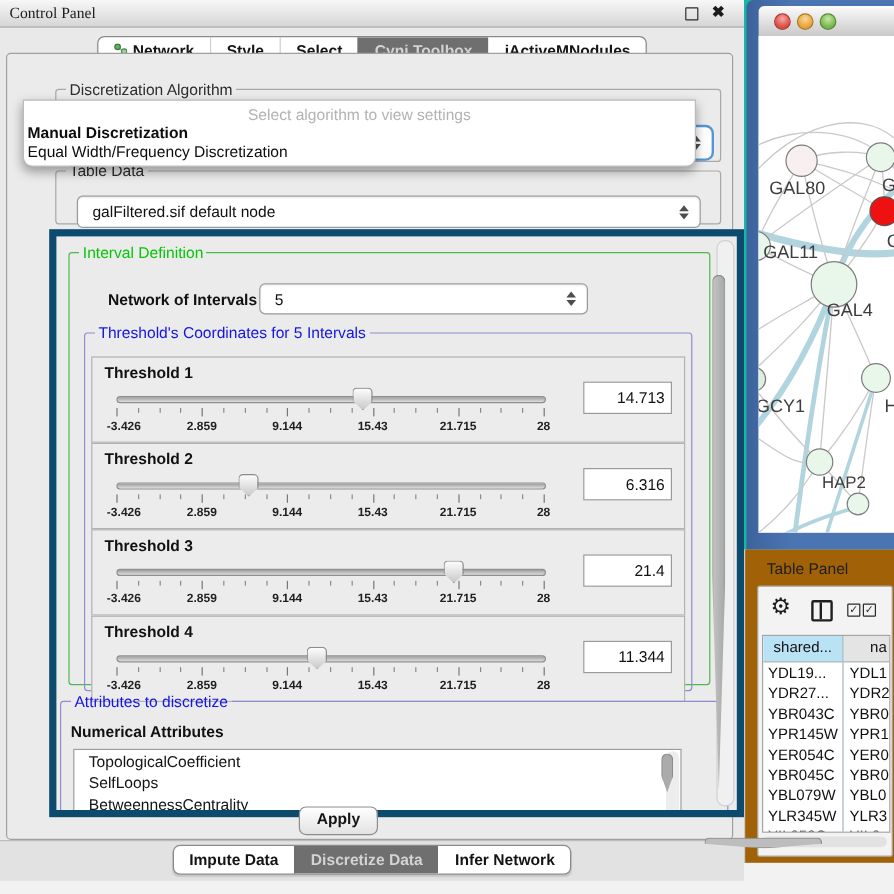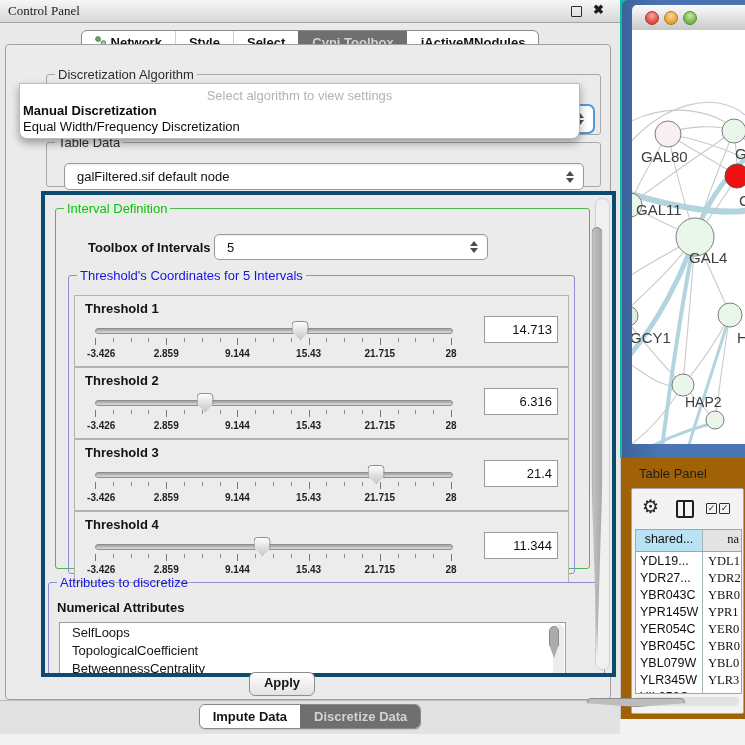--- a/index.html
+++ b/index.html
@@ -38,21 +38,21 @@
 
   .disc-group{left:40px;top:22px;width:553px;height:66px;}
   .behind-combo{position:absolute;left:57px;top:59px;width:528px;height:26px;background:#fff;border:2px solid #5596d8;border-radius:7px;}
   .popup{position:absolute;left:13px;top:38px;width:559px;height:54px;background:#fff;border:1px solid #bcbcbc;border-radius:0 0 8px 8px;box-shadow:0 4px 9px rgba(0,0,0,0.35);z-index:50;}
   .popup .prompt{text-align:center;color:#b3b3b3;font-size:13px;padding-top:4px;}
   .popup .opt{font-size:13px;color:#0d0d0d;line-height:16px;padding-left:3px;}
   .popup .opt.b{font-weight:bold;}
 
   .td-group{left:40px;top:90px;width:553px;height:50px;}
 
-  .scrollpane{position:absolute;left:35px;top:146px;width:567px;height:478px;border:4px solid #0c4a6e;background:#ebebeb;overflow:hidden;}
+  .scrollpane{position:absolute;left:35px;top:146px;width:567px;height:478px;border:6px solid #0c4a6e;background:#ebebeb;overflow:hidden;}
   .vscroll{position:absolute;right:2px;top:3px;width:13px;height:470px;background:#f0f0f0;border:1px solid #d0d0d0;border-radius:7px;}
   .vscroll .thumb{position:absolute;left:1px;top:28px;width:9px;height:428px;background:linear-gradient(90deg,#c2c2c2,#a9a9a9);border-radius:6px;}
 
   .interval-group{left:10px;top:6px;width:533px;height:366px;}
   .noi-label{position:absolute;left:32px;top:24px;font-size:13px;font-weight:bold;color:#121212;}
   .thr-group{left:12px;top:52px;width:505px;height:304px;}
 
   .th-box{position:absolute;left:5px;width:493px;height:70px;background:#ececec;border:1px solid #b2b2b2;}
   .th-label{position:absolute;left:10px;top:5px;font-size:13px;font-weight:bold;color:#111;}
   .slider{position:absolute;left:20px;top:26px;width:356px;height:42px;}
@@ -97,21 +97,21 @@
   .split-ic{position:absolute;left:44px;top:11px;width:14px;height:14px;border:2px solid #1e1e1e;border-radius:2px;}
   .split-ic::after{content:"";position:absolute;left:5px;top:0;width:2px;height:14px;background:#1e1e1e;}
   .cb-ic{position:absolute;top:14px;width:9px;height:9px;border:1.4px solid #2a2a2a;border-radius:1px;font-size:9px;line-height:9px;color:#2a2a2a;text-align:center;}
   .cb-ic.c1{left:74px;}
   .cb-ic.c2{left:87px;}
   .grid{position:absolute;left:3px;top:40px;width:105px;height:163px;background:#fff;border:1px solid #a5a5a5;overflow:hidden;}
   .grid-row{display:flex;height:17px;}
   .grid-row.header{height:21px;border-bottom:1px solid #9aa7ad;}
   .cell{font-size:12.5px;color:#101010;overflow:hidden;white-space:nowrap;}
   .c-1{width:67px;border-right:1px solid #a5b3ba;padding:2px 0 0 4px;box-sizing:border-box;}
-  .c-2{flex:1;padding:2px 0 0 5px;font-family:Liberation Serif, serif;}
+  .c-2{flex:1;padding:2px 0 0 5px;}
   .header .c-1{background:#b9e2f4;text-align:center;padding-left:0;}
   .header .c-2{background:#e4e4e4;text-align:right;padding-right:2px;}
   .hscroll{position:absolute;left:3px;top:208px;width:104px;height:9px;background:#e2e2e2;border-radius:5px;}
   .hscroll .thumb{position:absolute;left:1px;top:1px;width:96px;height:7px;background:#bdbdbd;border-radius:4px;}
 </style>
 </head>
 <body>
 
 <div class="app">
 
@@ -166,21 +166,21 @@
           <span class="spin">
               <i class="up"></i>
               <i class="dn"></i>
             </span>
         </div>
       </fieldset>
 
       <div class="scrollpane">
         <fieldset class="interval-group green-group">
           <legend>Interval Definition</legend>
-          <span class="noi-label">Toolbox of Intervals</span>
+          <span class="noi-label">Network of Intervals</span>
           <div class="combo" style="left:158px;top:18px;width:260px;height:24px;">
             <span>5</span>
             <span class="spin">
                 <i class="up"></i>
                 <i class="dn"></i>
               </span>
           </div>
           <fieldset class="thr-group blue-group">
             <legend>Threshold's Coordinates for 5 Intervals</legend>
             <div id="threshold-list">
@@ -345,42 +345,43 @@
   </div>
 </div>
           </fieldset>
         </fieldset>
 
         <fieldset class="attr-group blue-group">
           <legend>Attributes to discretize</legend>
           <span class="attr-head">Numerical Attributes</span>
           <div class="listbox">
             <div id="attr-items">
+                <div class="li">TopologicalCoefficient</div>
                 <div class="li">SelfLoops</div>
-                <div class="li">TopologicalCoefficient</div>
                 <div class="li">BetweennessCentrality</div>
               </div>
             <div class="list-vscroll">
                 <div class="thumb"></div>
               </div>
           </div>
         </fieldset>
 
         <div class="vscroll">
             <div class="thumb"></div>
           </div>
       </div>
 
       <div class="apply-btn">Apply</div>
     </div>
 
     <div class="bottom-bar">
       <span class="seg" id="bottom-tabs">
           <span class="seg-item">Impute Data</span>
           <span class="seg-item selected">Discretize Data</span>
+          <span class="seg-item">Infer Network</span>
         </span>
     </div>
   </div>
 
   <div class="right-side">
 
     <div class="network-region">
       <div class="net-window">
         <div class="net-titlebar">
           <span class="mac-btn mac-close"></span>

